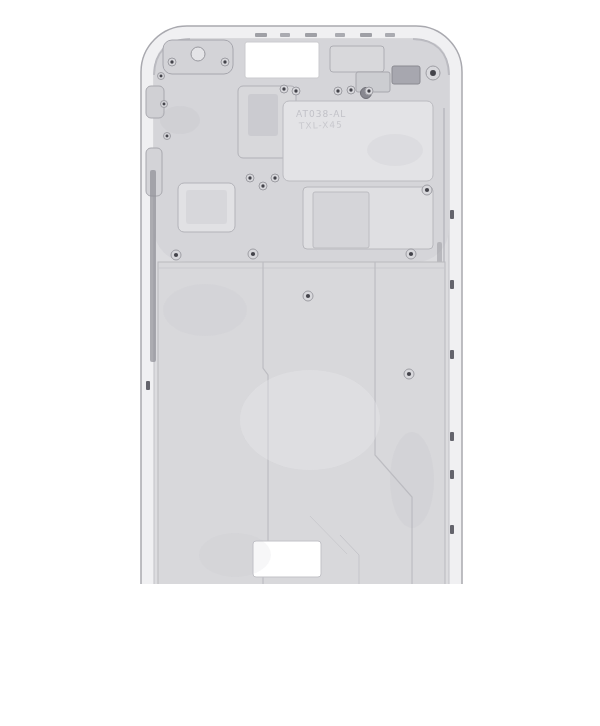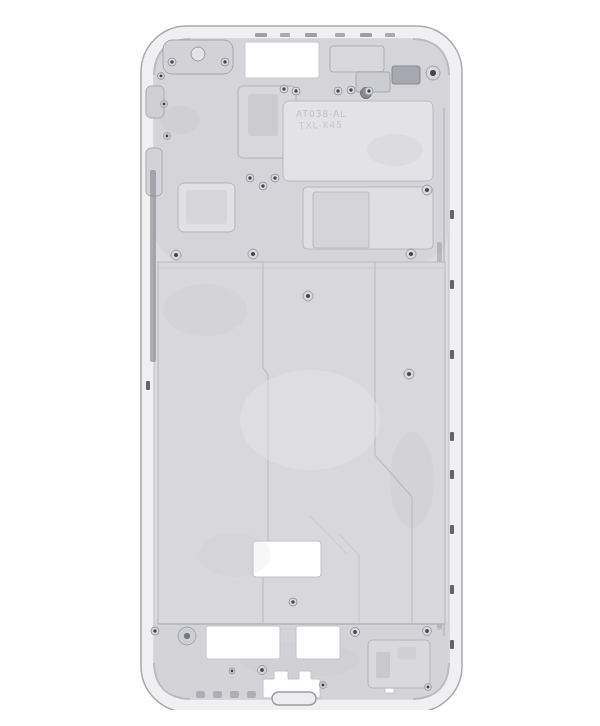--- a/index.html
+++ b/index.html
@@ -1,16 +1,16 @@
 <!DOCTYPE html>
 <html><head>
 <meta charset="utf-8">
 <style>
   html,body{margin:0;padding:0;background:#ffffff;}
-  .stage{width:600px;height:710px;position:relative;overflow:hidden;background:#14b8a6;}
+  .stage{width:600px;height:584px;position:relative;overflow:hidden;background:#14b8a6;}
   svg{display:block;}
   text{font-family:"DejaVu Sans",sans-serif;}
 </style>
 </head>
 <body>
 
 <div class="stage">
   <svg xmlns="http://www.w3.org/2000/svg" viewBox="0 0 600 726" width="600" height="726">
       <rect x="0" y="0" width="600" height="726" fill="#ffffff"></rect>
       <rect x="141" y="26" width="321" height="686" rx="46" fill="#f0f0f2" stroke="#a9a9af" stroke-width="1.5"></rect>

